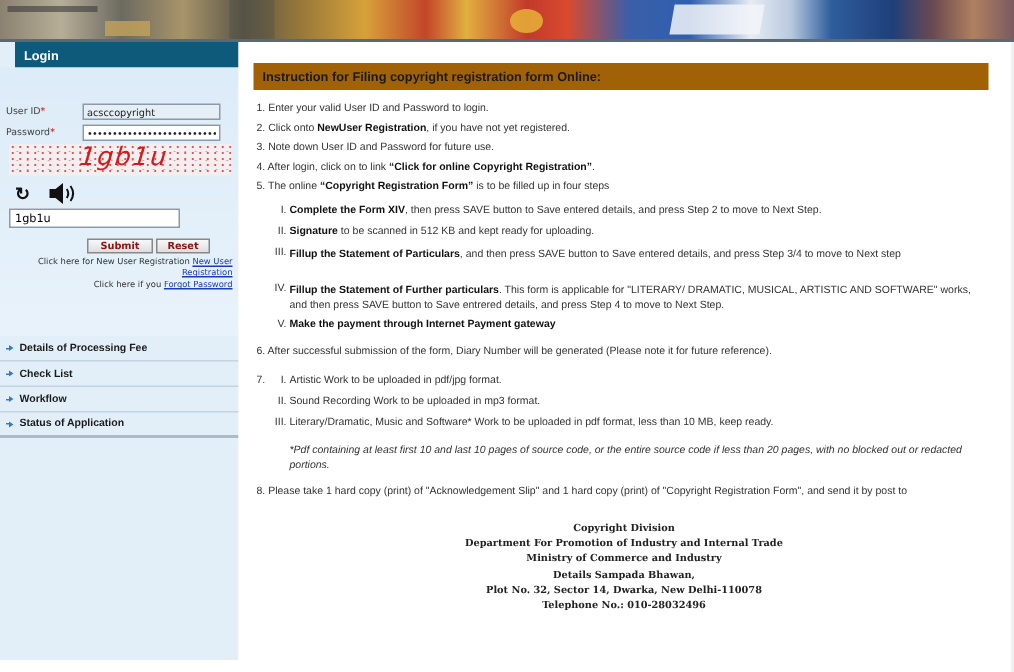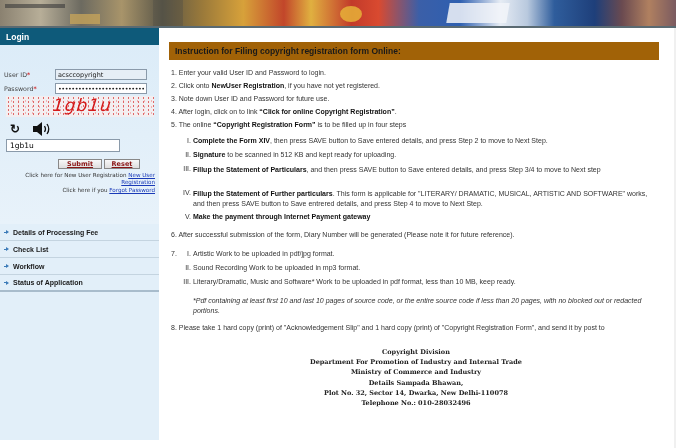--- a/index.html
+++ b/index.html
@@ -15,39 +15,39 @@
         #2f5d9c 82%, #1e3f7a 88%, #6a4a50 92%, #b08060 96%, #7a5a60 100%);
       border-bottom: 2px solid #5a6a72; }
     .banner .b1 { position:absolute; left:5px; top:4px; width:60px; height:4px; background:#3a3a3a; opacity:.6; }
     .banner .b2 { position:absolute; left:70px; top:14px; width:30px; height:10px; background:#c4a25a; opacity:.8; }
     .banner .b3 { position:absolute; left:340px; top:6px; width:22px; height:16px; border-radius:50%; background:#e6b238; opacity:.85; }
     .banner .b4 { position:absolute; left:448px; top:3px; width:60px; height:20px; background:#f2f5f9; opacity:.85; transform:skewX(-10deg); }
     .banner .b5 { position:absolute; left:153px; top:0; width:30px; height:26px; background:#4a4a44; opacity:.35; }
 
     
     .sidebar { position: absolute; left: 0; top: 28px; width: 159px; height: 412px; background: #e2eff9; }
-    .panel-head { background: #0e5a7a; color: #fff; font-weight: bold; font-size: 8.5px; padding: 4px 6px; height: 17px; }
+    .panel-head { background: #0e5a7a; color: #fff; font-weight: bold; font-size: 8.5px; padding: 4px 6px; height: 17px; margin-left: 10px; }
     .login-body { background: linear-gradient(#dcecf8, #e8f2fa); padding: 0 4px; height: 179px; position: relative; }
     .field-row { position: absolute; left: 4px; display: flex; align-items: center; width: 150px; }
     .field-row .lbl { width: 51px; font-family: "DejaVu Sans", sans-serif; font-size: 6.3px; color: #444; }
     .field-row .lbl .req { color: #c00; }
     .field-row input { width: 92px; height: 11px; font-size: 6.5px; border: 1px solid #8a9aaa; padding: 0 2px; font-family: "DejaVu Sans", sans-serif; color: #222; }
     .field-row input.uid { background: #e6eef6; }
     .field-row input.pwd { background: #fff; letter-spacing: -0.5px; }
     .captcha { position: absolute; left: 6px; top: 51px; width: 148px; height: 21px;
       background-color: #f3eef0;
       background-image: radial-gradient(#d55 0.6px, transparent 0.8px), radial-gradient(#e88 0.5px, transparent 0.7px);
       background-size: 5px 4px, 7px 6px; background-position: 0 0, 2px 2px; }
     .captcha span { position: absolute; left: 47px; top: -1px; font-family: "DejaVu Sans", sans-serif; font-size: 17px; font-style: italic; color: #d41a1a; letter-spacing: 1px; transform: skewX(-6deg); }
     .cap-icons { position: absolute; left: 10px; top: 76px; display: flex; align-items: center; gap: 12px; }
     .refresh-icon { font-size: 12px; color: #111; font-weight: bold; line-height: 1; }
     .speaker-icon svg { display: block; }
     .cap-input { position: absolute; left: 6px; top: 94px; width: 114px; height: 13px; border: 1px solid #8a9aaa; background: #fff; font-size: 7.5px; padding: 0 3px; font-family: "DejaVu Sans", sans-serif; }
     .btns { position: absolute; left: 58px; top: 114px; display: flex; gap: 2px; }
-    .btns button { height: 10px; font-size: 6.5px; font-weight: bold; color: #8a1414; background: linear-gradient(#f8f8f8, #dedede); border: 1px solid #888; font-family: "DejaVu Sans", sans-serif; line-height: 8px; text-decoration: underline; }
+    .btns button { height: 10px; font-size: 6.5px; font-weight: bold; color: #8a1414; background: linear-gradient(#f8f8f8, #dedede); border: 1px solid #888; font-family: "DejaVu Sans", sans-serif; line-height: 8px; }
     .btns .submit { width: 44px; }
     .btns .reset { width: 36px; }
     .links { position: absolute; right: 4px; top: 127px; text-align: right; font-family: "DejaVu Sans", sans-serif; font-size: 5.6px; color: #333; line-height: 7.4px; width: 150px; }
     .links a { color: #1a3ab8; text-decoration: underline; }
 
     .svc-head { margin-top: 0; }
     .svc-list { background: #e2eff9; }
     .svc-item { height: 17px; border-bottom: 1px solid #c4d4e0; display: flex; align-items: center; padding-left: 6px; font-weight: bold; font-size: 7px; color: #1a1a1a; cursor: pointer; }
     .svc-item:last-child { border-bottom: 2px solid #a8bccc; }
     .svc-item .arrow { width: 0; height: 0; border-left: 3px solid #3a7ab8; border-top: 2.5px solid transparent; border-bottom: 2.5px solid transparent; margin-right: 4px; position: relative; }

